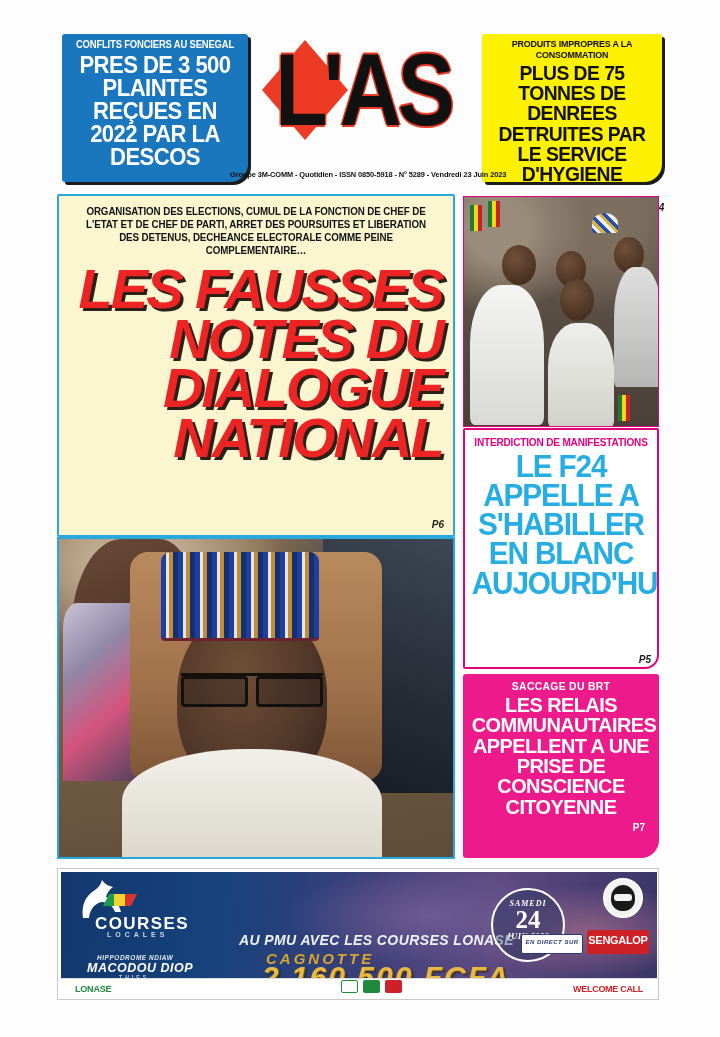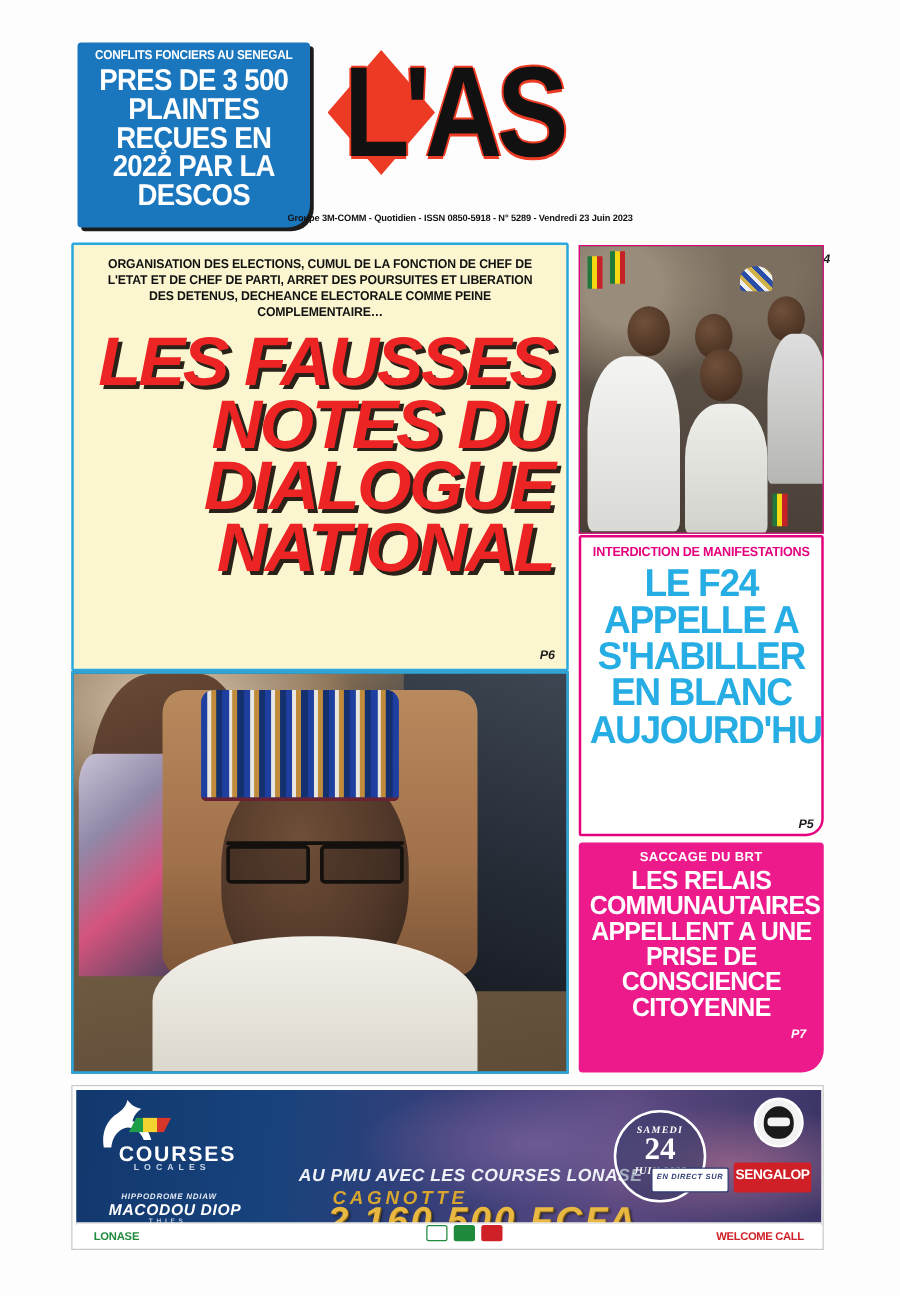--- a/index.html
+++ b/index.html
@@ -245,21 +245,21 @@
     font-size: 10.4px; font-weight: 700; color: #ffffff;
     text-transform: uppercase; letter-spacing: 0.3px;
   }
   .brt-head {
     margin: 3px 4px 0 4px;
     font-size: 21px; font-weight: 700; color: #ffffff;
     line-height: 0.97; text-transform: uppercase;
     letter-spacing: -0.6px; transform: scaleX(0.95);
   }
   .pm-p7 { position: absolute; right: 14px; bottom: 25px;
-    font-size: 10px; font-weight: 700; font-style: italic; color: #ffffff; text-align: right; }
+    font-size: 10px; font-weight: 700; color: #ffffff; text-align: right; }
 
   
   .ad {
     position: absolute;
     left: 57px; top: 868px;
     width: 602px; height: 132px;
     border: 1px solid #c9c9c9;
     background: #ffffff;
     overflow: hidden;
   }
@@ -377,20 +377,24 @@
 <div class="page">
 
   <div class="top-strip">
 
     <div class="teaser left">
       <div class="kicker">CONFLITS FONCIERS AU SENEGAL</div>
       <div class="big">PRES DE 3 500 PLAINTES REÇUES EN 2022 PAR LA DESCOS</div>
     </div>
     <div class="pagemark pm-p3">P3</div>
 
+    <div class="teaser right">
+      <div class="kicker">PRODUITS IMPROPRES A LA CONSOMMATION</div>
+      <div class="big">PLUS DE 75 TONNES DE DENREES DETRUITES PAR LE SERVICE D'HYGIENE</div>
+    </div>
     <div class="pagemark pm-p4">P4</div>
   </div>
 
   <div class="masthead">
     <div class="logo-wrap">
       <div class="diamond"></div>
       <div class="logo-text">L'AS</div>
     </div>
     <div class="imprint">Groupe 3M-COMM - Quotidien - ISSN 0850-5918 - N° 5289 - Vendredi 23 Juin 2023</div>
   </div>

